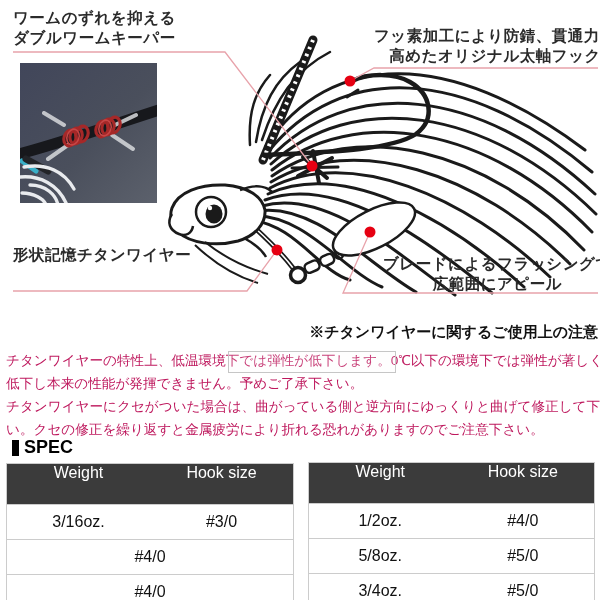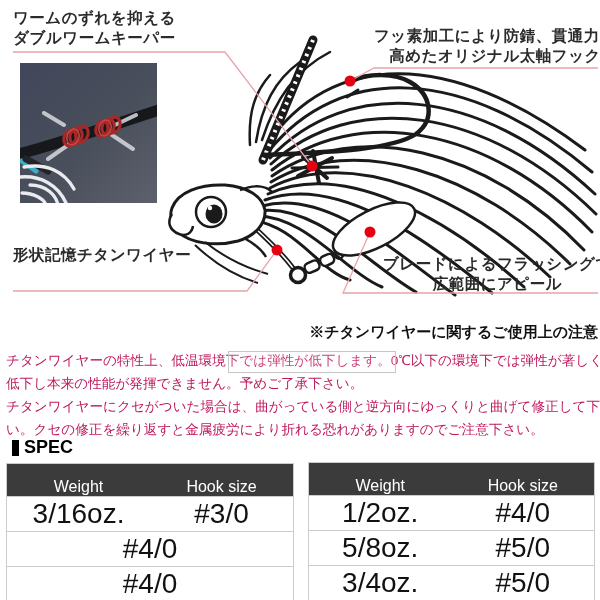--- a/index.html
+++ b/index.html
@@ -40,27 +40,27 @@
     font-weight:bold;font-size:18px;color:#000;display:flex;align-items:center;
   }
   .spec-bar{display:inline-block;width:7px;height:16px;background:#000;margin-right:5px;}
   .spec-table{
     position:absolute;z-index:3;background:#fff;
     border:1px solid #cccccc;
   }
   .spec-table.left{left:6px;top:463px;width:286px;}
   .spec-table.right{left:308px;top:462px;width:285px;}
   .spec-header{
-    display:flex;height:32px;background:#3b3b3b;color:#fff;
-    font-size:16px;align-items:flex-end;
+    display:flex;height:40px;background:#3b3b3b;color:#fff;
+    font-size:16px;align-items:flex-start;
   }
   .spec-header .cell{flex:1;text-align:center;}
   .spec-row{
     display:flex;height:34px;align-items:center;
-    font-size:28px;color:#111;border-top:1px solid #cccccc;
+    font-size:16px;color:#111;border-top:1px solid #cccccc;
   }
   .spec-row:first-of-type{border-top:none;}
   .spec-row .cell{flex:1;text-align:center;}
 </style>
 </head>
 <body>
 
 <svg class="scene" viewBox="0 0 600 600" xmlns="http://www.w3.org/2000/svg">
 
   <g fill="none" stroke="#1a1a1a" stroke-width="3" stroke-linecap="round">

